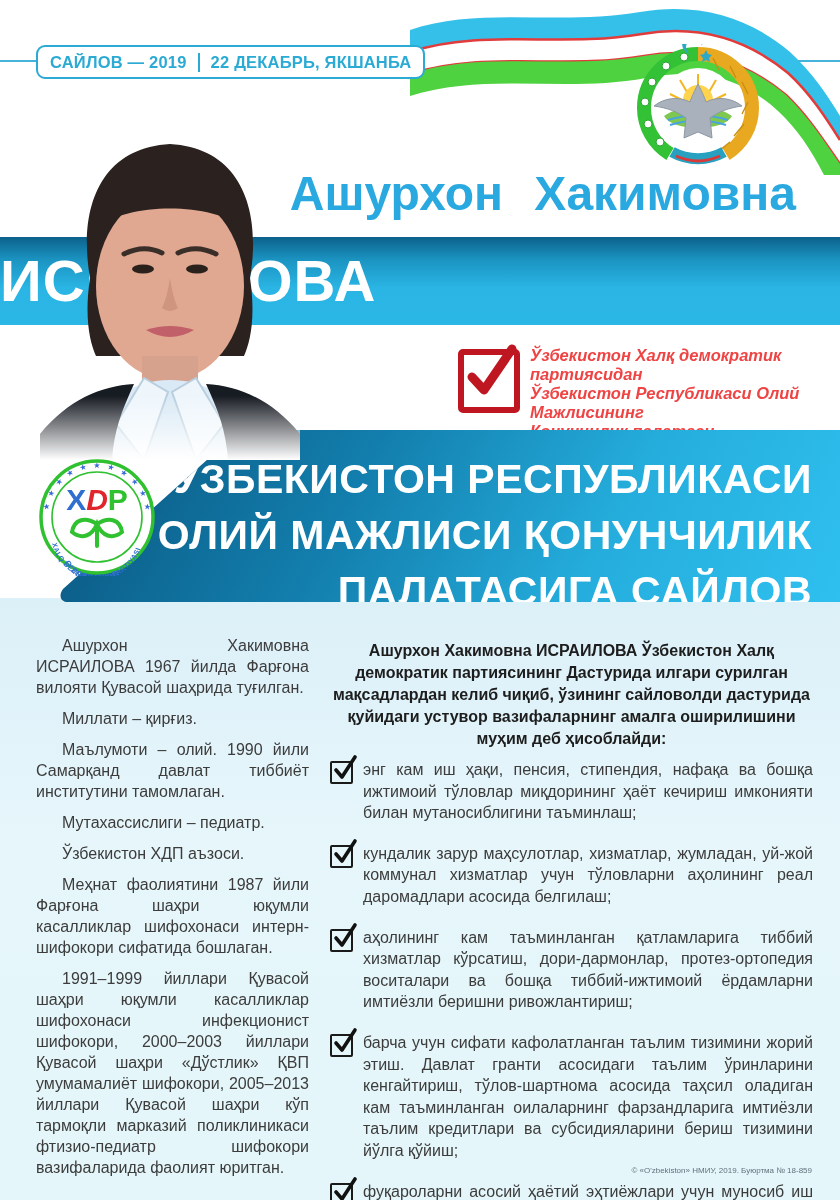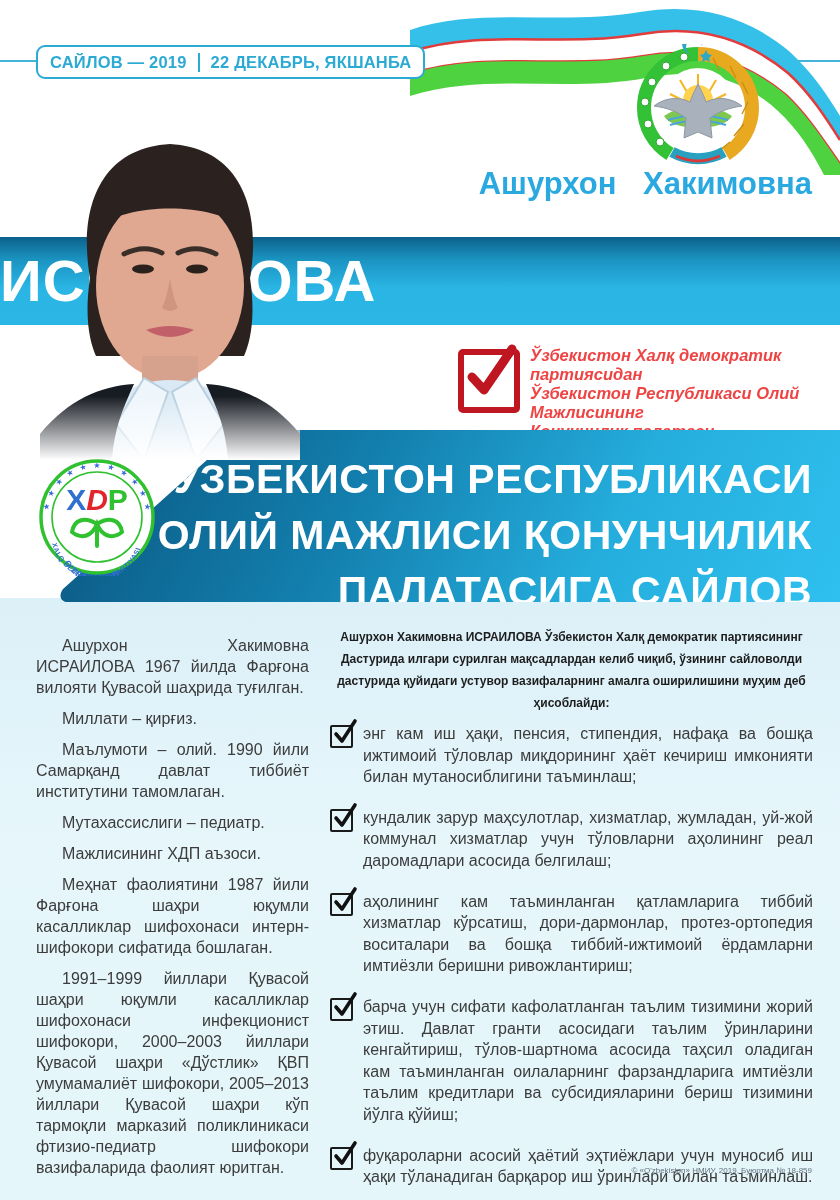--- a/index.html
+++ b/index.html
@@ -14,21 +14,21 @@
   .badge{position:absolute;left:36px;top:45px;height:30px;border:2px solid #2baad4;border-radius:9px;
          background:#fff;display:flex;align-items:center;padding:0 12px;gap:11px;z-index:5;}
   .badge span{color:#2baad4;font-weight:bold;font-size:16.5px;white-space:nowrap;letter-spacing:.2px;text-align:right;}
   .badge .divider{width:2px;height:19px;background:#2baad4;}
   
   .ribbon{position:absolute;left:410px;top:0;width:430px;height:175px;z-index:2;}
   .emblem{position:absolute;left:618px;top:44px;width:160px;height:126px;z-index:3;}
   
   .photo{position:absolute;left:40px;top:128px;width:260px;height:332px;z-index:4;}
   
-  .given-names{position:absolute;right:28px;top:166px;font-size:31px;font-weight:bold;
+  .given-names{position:absolute;right:44px;top:166px;font-size:48px;font-weight:bold;
                color:#2aa9e1;word-spacing:18px;z-index:1;white-space:nowrap;}
   .name-band{position:absolute;left:0;top:237px;width:840px;height:88px;z-index:1;
              background:linear-gradient(180deg,#0c618b 0%,#1b94c2 26%,#2ab5e4 58%,#2bb7e6 100%);}
   .name-band .surname{display:block;text-align:left;padding-right:28px;line-height:88px;
              font-size:58px;font-weight:bold;color:#ffffff;letter-spacing:1px;}
   
   .ballot-check{position:absolute;left:458px;top:349px;width:50px;height:52px;border:6px solid #bf1722;
                 border-radius:5px;background:#fff;z-index:2;}
   .ballot-check svg{position:absolute;left:2px;top:-8px;overflow:visible;}
   .nomination{position:absolute;left:530px;top:346px;width:290px;z-index:2;
@@ -41,21 +41,21 @@
           clip-path:path("M 186 0 L 780 0 L 780 172 L 8 172 C 1 172 -2 166 3 159 L 158 20 C 169 7 175 0 186 0 Z");}
   .banner-text{padding:21px 28px 0 0;text-align:right;color:#fff;font-weight:bold;
                font-size:41px;line-height:56px;letter-spacing:.5px;}
   
   .party-logo{position:absolute;left:38px;top:458px;width:118px;height:118px;z-index:5;}
   
   .col-left{position:absolute;left:36px;top:628px;width:273px;z-index:3;}
   .col-left p{margin:7px 0 10px 0;text-indent:26px;text-align:justify;
               font-size:16px;line-height:21px;color:#3c3c3c;}
   .col-right{position:absolute;left:330px;top:624px;width:483px;z-index:3;}
-  .intro{margin:2px 0 9px 0;text-align:center;font-weight:bold;font-size:12px;line-height:22px;color:#1d1d1d;}
+  .intro{margin:16px 0 9px 0;text-align:center;font-weight:bold;font-size:16px;line-height:22px;color:#1d1d1d;}
   .pitem{position:relative;padding-left:33px;margin-bottom:19px;text-align:justify;
          font-size:16px;line-height:21.6px;color:#3c3c3c;}
   .pitem .cb{position:absolute;left:0;top:2px;width:19px;height:19px;border:2.5px solid #1a1a1a;
              border-radius:2px;background:transparent;}
   .pitem .cb svg{position:absolute;left:1px;top:-5px;overflow:visible;}
   .imprint{position:absolute;right:28px;top:1166px;font-size:8px;color:#63707a;z-index:3;}
 </style>
 </head>
 <body>
 
@@ -188,21 +188,21 @@
     <text font-size="7" font-weight="bold" fill="#2f6fd0" letter-spacing="0.5">
       <textPath href="#arcBottom" startOffset="12%">XALQ DEMOKRATIK PARTIYASI</textPath>
     </text>
   </svg>
 
   <div class="col-left">
     <p>Ашурхон Хакимовна ИСРАИЛОВА 1967 йилда Фарғона вилояти Қувасой шаҳрида туғилган.</p>
     <p>Миллати – қирғиз.</p>
     <p>Маълумоти – олий. 1990 йили Самарқанд давлат тиббиёт институтини тамомлаган.</p>
     <p>Мутахассислиги – педиатр.</p>
-    <p>Мажлисининг ХДП аъзоси.</p>
+    <p>Ўзбекистон ХДП аъзоси.</p>
     <p>Меҳнат фаолиятини 1987 йили Фарғона шаҳри юқумли касалликлар шифохонаси интерн-шифокори сифатида бошлаган.</p>
     <p>1991–1999 йиллари Қувасой шаҳри юқумли касалликлар шифохонаси инфекционист шифокори, 2000–2003 йиллари Қувасой шаҳри «Дўстлик» ҚВП умумамалиёт шифокори, 2005–2013 йиллари Қувасой шаҳри кўп тармоқли марказий поликлиникаси фтизио-педиатр шифокори вазифаларида фаолият юритган.</p>
 
   </div>
 
   <div class="col-right">
     <p class="intro">Ашурхон Хакимовна ИСРАИЛОВА Ўзбекистон Халқ демократик партиясининг Дастурида илгари сурилган мақсадлардан келиб чиқиб, ўзининг сайловолди дастурида қуйидаги устувор вазифаларнинг амалга оширилишини муҳим деб ҳисоблайди:</p>
 
     <div class="pitem">
       <span class="cb">

